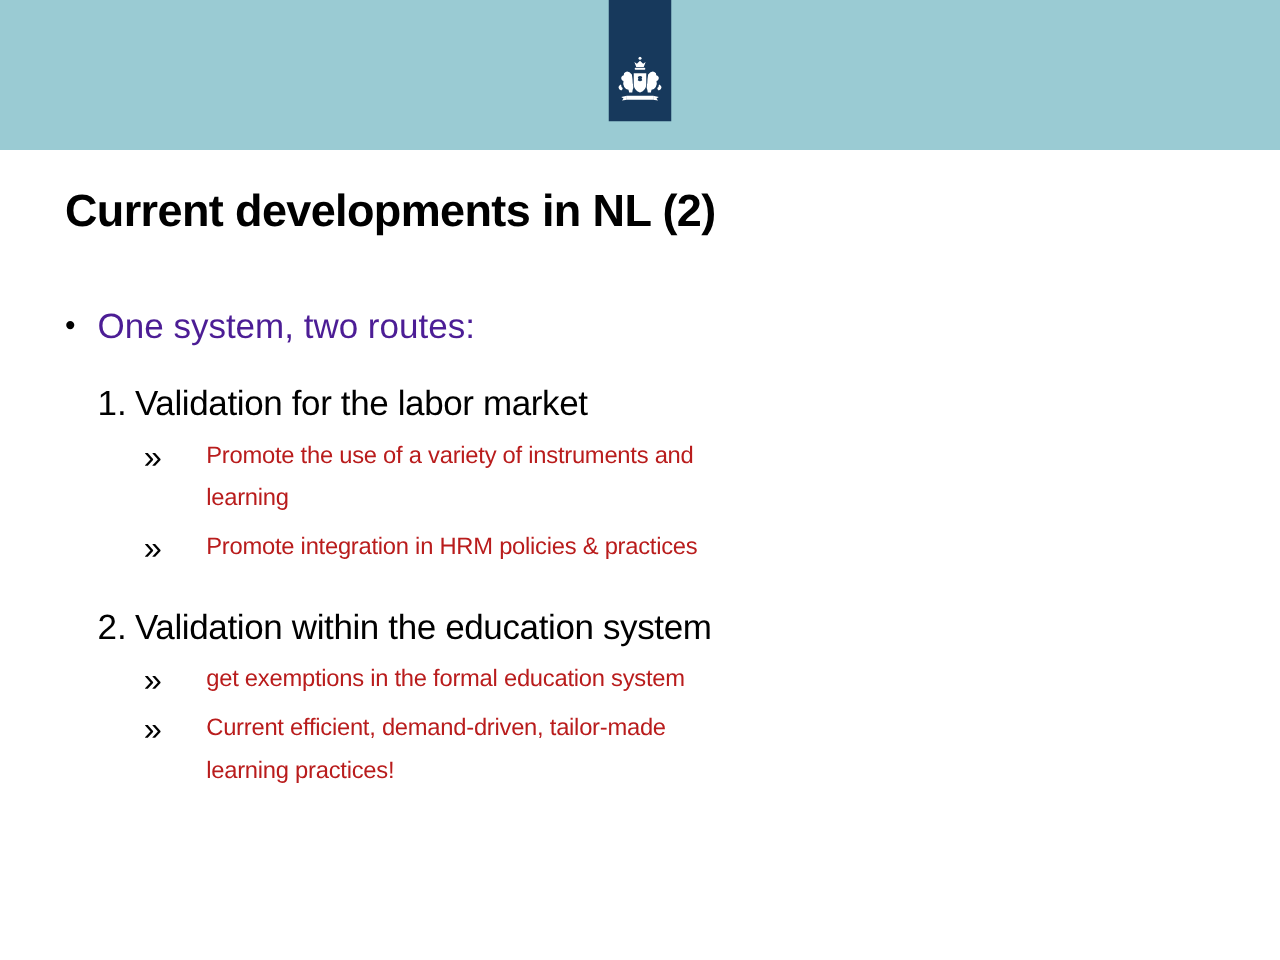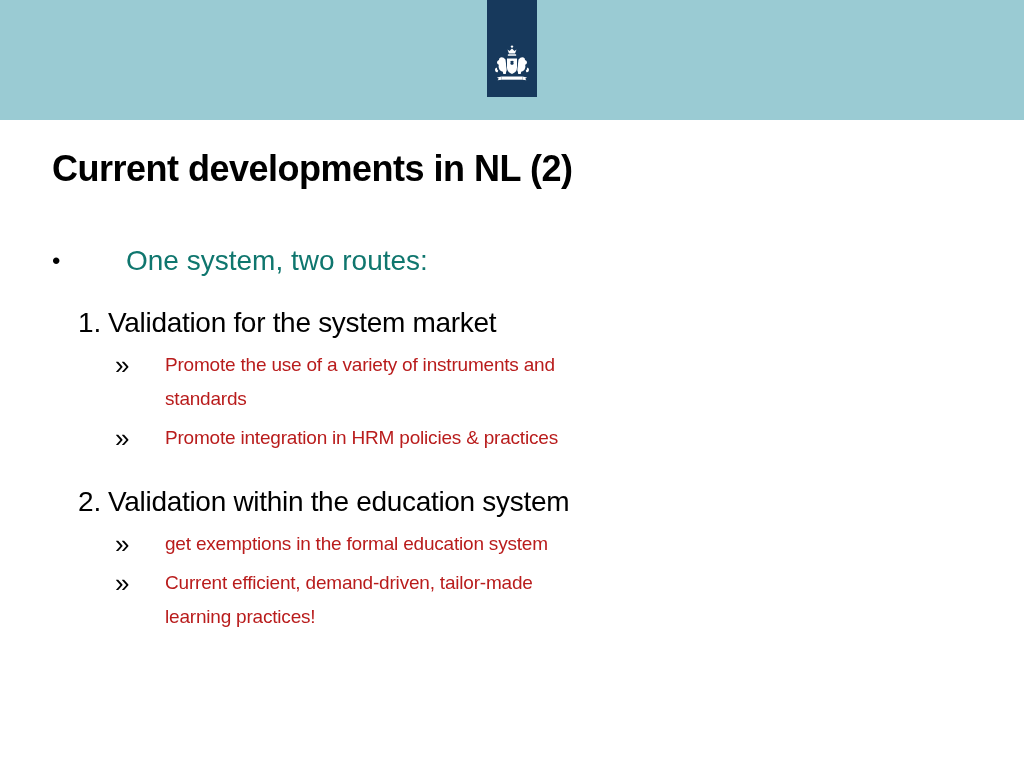--- a/index.html
+++ b/index.html
@@ -60,23 +60,22 @@
     width: 26px;
     margin-left: 52px;
     font-size: 24px;
     line-height: 36px;
     color: #000000;
     text-align: left;
   }
   .intro-text {
     font-size: 28px;
     line-height: 36px;
-    color: #0f766e;
+    color: #4c1d95;
     white-space: nowrap;
-    margin-left: 48px;
   }
   .section-heading-row {
     display: flex;
     align-items: flex-start;
   }
   .section-heading-row.first { margin-top: 26px; }
   .section-heading-row.second { margin-top: 29px; }
   .section-number {
     margin-left: 78px;
     width: 30px;
@@ -170,28 +169,28 @@
 
     <div class="title">Current developments in NL (2)</div>
 
     <div class="intro-row">
       <span class="intro-bullet-marker">•</span>
       <span class="intro-text">One system, two routes:</span>
     </div>
 
     <div class="section-heading-row first">
       <span class="section-number">1.</span>
-      <span class="section-heading">Validation for the system market</span>
+      <span class="section-heading">Validation for the labor market</span>
     </div>
 
     <div class="subitem tight">
       <span class="subitem-marker">»</span>
       <span class="subitem-lines">
         <div class="line">Promote the use of a variety of instruments and</div>
-        <div class="line">standards</div>
+        <div class="line">learning</div>
       </span>
     </div>
 
     <div class="subitem after">
       <span class="subitem-marker">»</span>
       <span class="subitem-lines">
         <div class="line">Promote integration in HRM policies &amp; practices</div>
       </span>
     </div>
 

